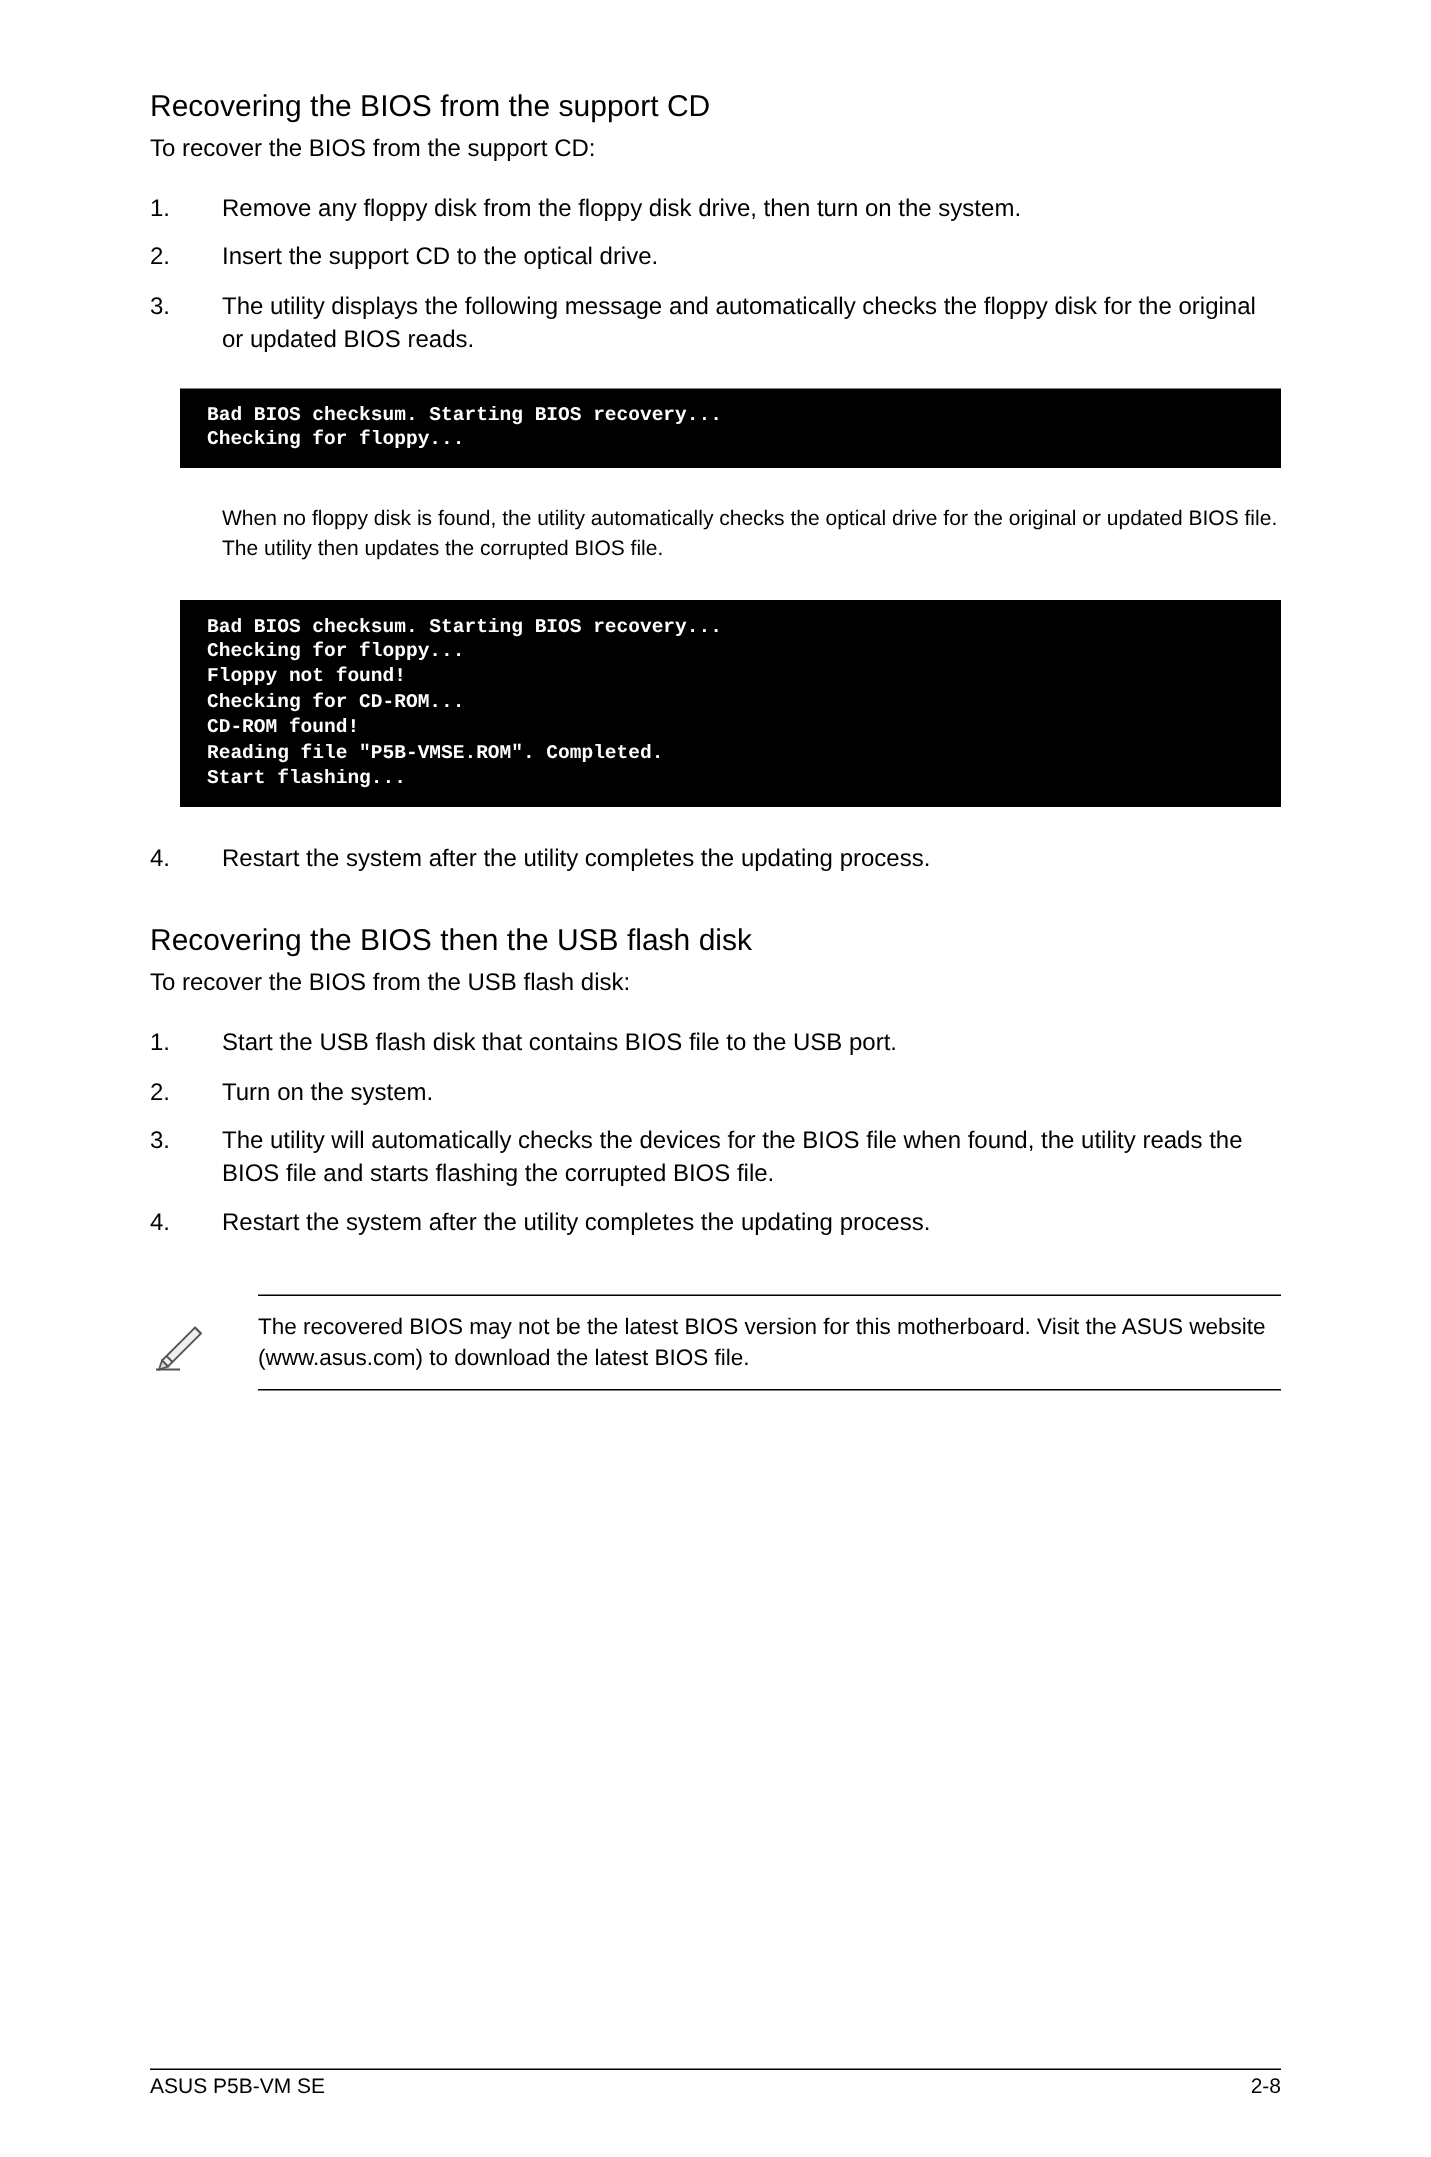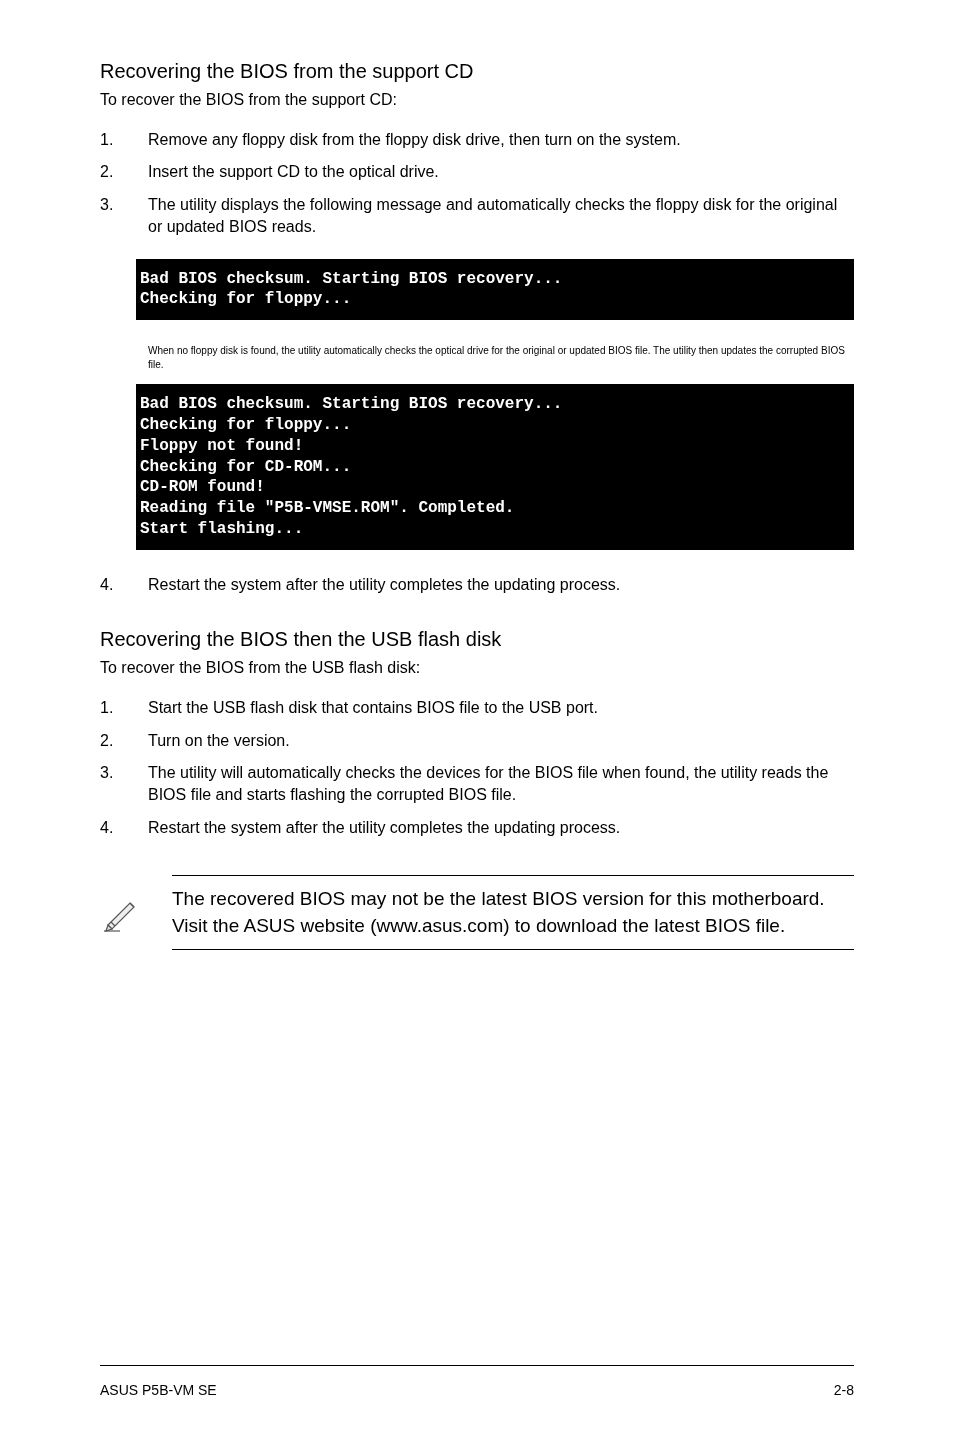--- a/index.html
+++ b/index.html
@@ -39,61 +39,61 @@
       width: 48px;
       flex-shrink: 0;
     }
     .num-list li .txt {
       flex: 1;
     }
     .terminal {
       background: #000;
       color: #fff;
       font-family: "Courier New", Courier, monospace;
-      font-size: 16px;
+      font-size: 13px;
       font-weight: bold;
-      padding: 10px 4px;
-      margin-left: 36px;
+      padding: 10px 18px;
+      margin-left: 20px;
       margin-bottom: 24px;
       white-space: pre;
       line-height: 1.3;
     }
     .para-indent {
       margin-left: 48px;
-      font-size: 10px;
+      font-size: 14px;
       line-height: 1.4;
-      margin-bottom: 12px;
+      margin-bottom: 24px;
     }
     .note-block {
       display: flex;
       align-items: center;
       margin-top: 36px;
       margin-left: 0;
     }
     .note-icon-wrap {
       width: 72px;
       flex-shrink: 0;
       display: flex;
       align-items: center;
     }
     .note-content {
       border-top: 1px solid #000;
       border-bottom: 1px solid #000;
       padding: 10px 0;
-      font-size: 19px;
+      font-size: 15px;
       line-height: 1.4;
       flex: 1;
     }
     .footer {
       position: absolute;
       bottom: 40px;
       left: 100px;
       right: 100px;
       border-top: 1px solid #000;
-      padding-top: 16px;
+      padding-top: 2px;
       display: flex;
       justify-content: space-between;
       font-size: 14px;
     }
     .spacer-lg { height: 12px; }
   </style>
 </head>
 <body>
 
 <div class="section-title">Recovering the BIOS from the support CD</div>
@@ -140,21 +140,21 @@
 <div class="section-title">Recovering the BIOS then the USB flash disk</div>
 <div class="lead-text">To recover the BIOS from the USB flash disk:</div>
 
 <ul class="num-list">
   <li>
     <span class="num">1.</span>
     <span class="txt">Start the USB flash disk that contains BIOS file to the USB port.</span>
   </li>
   <li>
     <span class="num">2.</span>
-    <span class="txt">Turn on the version.</span>
+    <span class="txt">Turn on the system.</span>
   </li>
   <li>
     <span class="num">3.</span>
     <span class="txt">The utility will automatically checks the devices for the BIOS file when found, the utility reads the BIOS file and starts flashing the corrupted BIOS file.</span>
   </li>
   <li>
     <span class="num">4.</span>
     <span class="txt">Restart the system after the utility completes the updating process.</span>
   </li>
 </ul>

